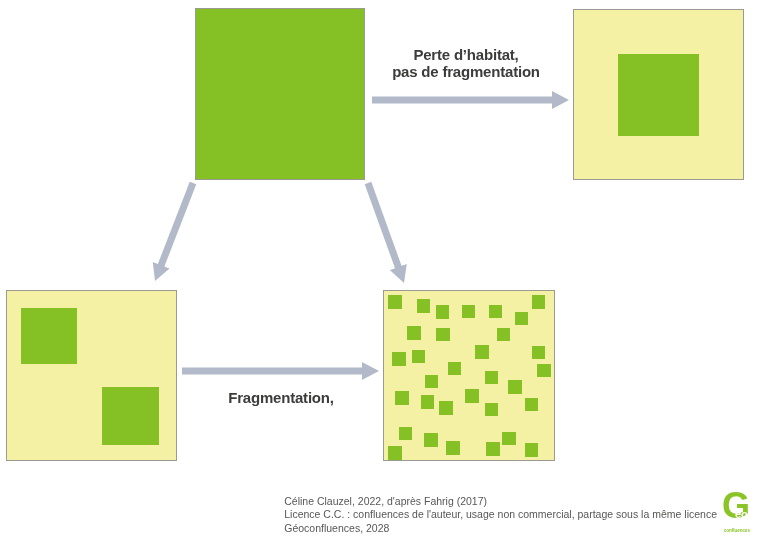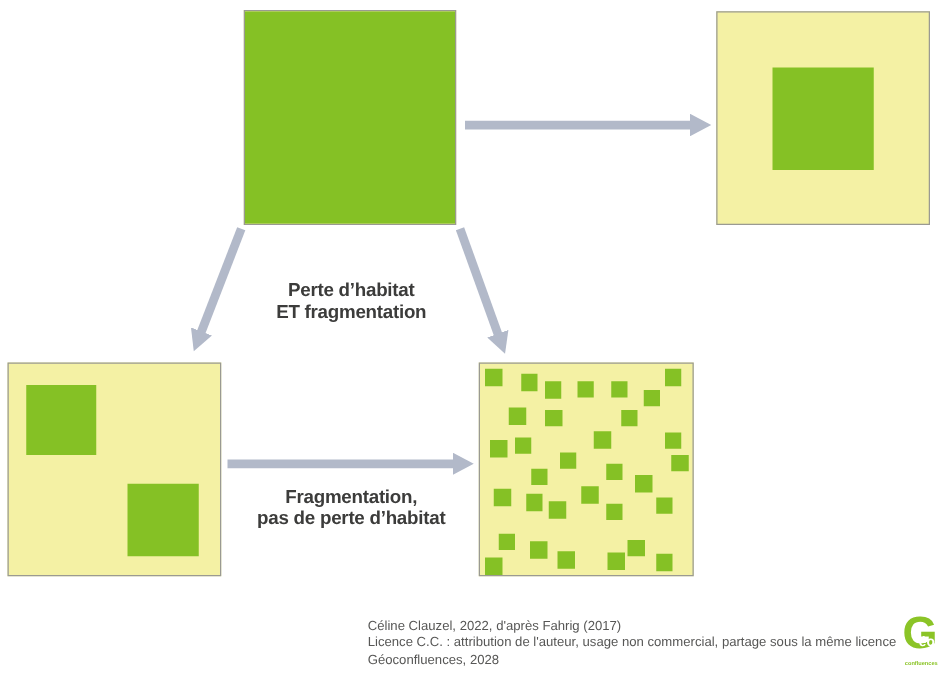--- a/index.html
+++ b/index.html
@@ -165,35 +165,34 @@
       <div class="patch" style="left: 82.7%; top: 63.3%; width: 8%; height: 8%;"></div>
       <div class="patch" style="left: 8.7%; top: 80.4%; width: 8%; height: 8%;"></div>
       <div class="patch" style="left: 23.5%; top: 84.3%; width: 8%; height: 8%;"></div>
       <div class="patch" style="left: 36.5%; top: 88.8%; width: 8%; height: 8%;"></div>
       <div class="patch" style="left: 60%; top: 89.6%; width: 8%; height: 8%;"></div>
       <div class="patch" style="left: 69.6%; top: 83.3%; width: 8%; height: 8%;"></div>
       <div class="patch" style="left: 82.7%; top: 90.2%; width: 8%; height: 8%;"></div>
       <div class="patch" style="left: 2.3%; top: 92%; width: 8%; height: 8%;"></div>
     </div>
 
-
-  <div class="arrow-label label-mid">
-    <span>Perte d’habitat</span><br>
-    <span>ET fragmentation</span>
+  <div class="arrow-label label-top">
+    <span>Perte d’habitat,</span><br>
+    <span>pas de fragmentation</span>
   </div>
+
 
   <div class="arrow-label label-bottom">
     <span>Fragmentation,</span><br>
-    <span>pas de perte d’habitat</span>
   </div>
 
   <div class="credits">
     <div class="credit-lines">
       <div>Céline Clauzel, 2022, d'après Fahrig (2017)</div>
-      <div>Licence C.C. : attribution de l'auteur, usage non commercial, partage sous la même licence</div>
+      <div>Licence C.C. : confluences de l'auteur, usage non commercial, partage sous la même licence</div>
       <div>Géoconfluences, 2028</div>
     </div>
     <div class="logo">
       <div class="logo-g">G</div>
       <div class="logo-eo">éo.</div>
       <div class="logo-conf">confluences</div>
     </div>
   </div>
 
 </div>

